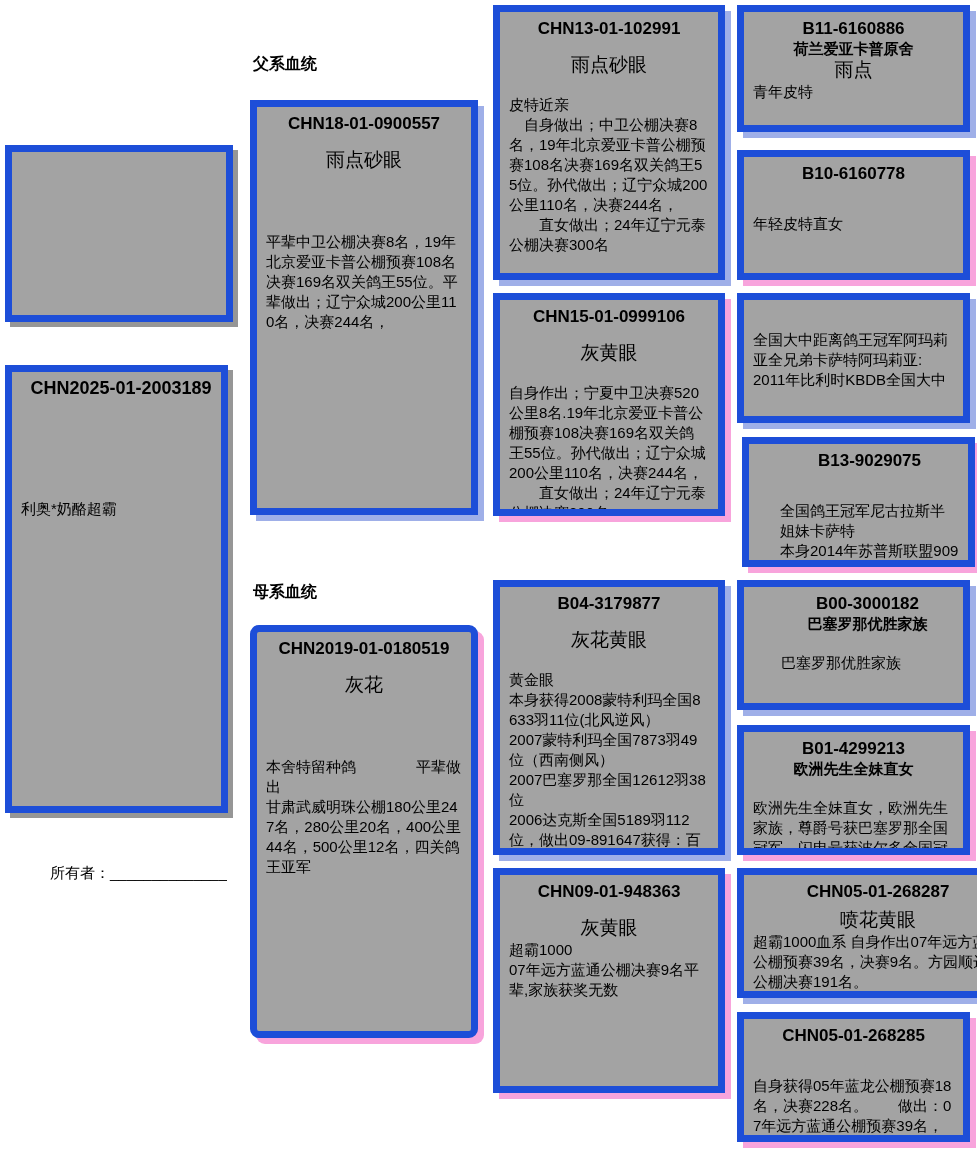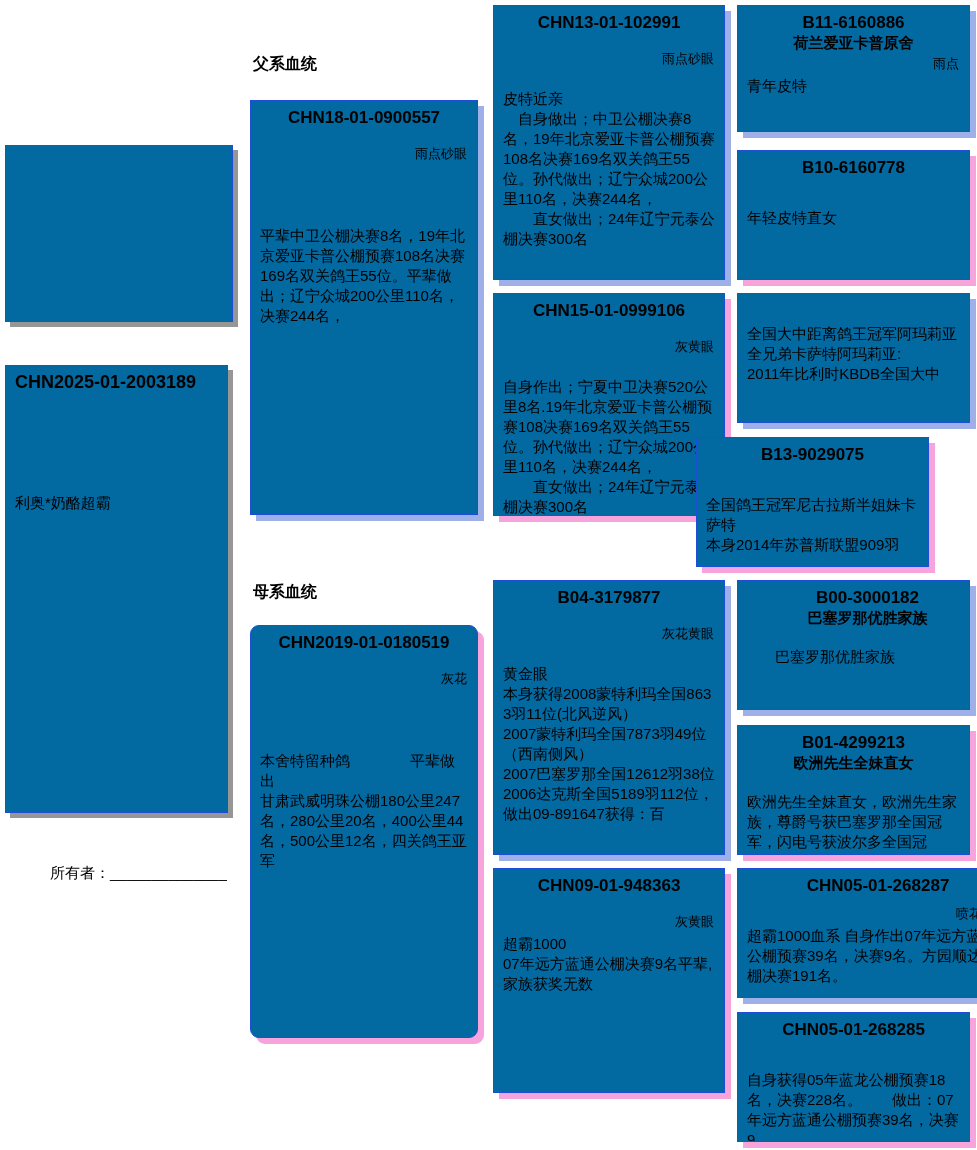--- a/index.html
+++ b/index.html
@@ -1,46 +1,46 @@
 <!DOCTYPE html>
 <html style="--paternal: #9fafe8; --maternal: #f8a4dc; --neutral: #969696;"><head>
 <meta charset="utf-8">
 <style>
   html,body{margin:0;padding:0;background:#fff;}
   #canvas{position:relative;width:977px;height:1150px;background:#ffffff;overflow:hidden;
           font-family:"Liberation Sans",sans-serif;color:#000;}
-  .box{position:absolute;background:#0369a1;border:1px solid #1d4ed8;box-sizing:border-box;overflow:hidden;}
+  .box{position:absolute;background:#a3a3a3;border:7px solid #1d4ed8;box-sizing:border-box;overflow:hidden;}
   .p-blue{box-shadow:6px 6px 0 0 var(--paternal,#9fafe8);}
   .p-pink{box-shadow:6px 6px 0 0 var(--maternal,#f8a4dc);}
   .p-gray{box-shadow:5px 5px 0 0 var(--neutral,#969696);}
   .title{font-weight:bold;font-size:17px;text-align:center;padding-top:6px;line-height:21px;}
   .subtitle{font-weight:bold;font-size:15px;text-align:center;line-height:19px;}
-  .main-title{text-align:left;padding-left:9px;font-size:18px;}
-  .pair{display:flex;justify-content:flex-end;padding:0 10px;margin-top:16px;font-size:13px;line-height:20px;}
+  .main-title{text-align:center;padding-left:9px;font-size:18px;}
+  .pair{display:flex;justify-content:center;padding:0 10px;margin-top:16px;font-size:19px;line-height:20px;}
   .body{padding:0 9px;font-size:15px;line-height:20px;white-space:pre-wrap;word-break:break-all;}
   .gap-0{margin-top:2px;}
   .gap-md{margin-top:20px;}
   .gap-lg{margin-top:30px;}
   .gap-xl{margin-top:62px;}
   .pin{position:absolute;left:-22px;top:-3px;}
   .blood-label{position:absolute;font-weight:bold;font-size:16px;}
   .owner{position:absolute;left:50px;top:864px;font-size:15px;}
   
   .bx-photo{left:5px;top:145px;width:228px;height:177px;}
   .bx-main{left:5px;top:365px;width:223px;height:448px;}
   .bx-chn18{left:250px;top:100px;width:228px;height:415px;}
   .bx-chn19{left:250px;top:625px;width:228px;height:413px;border-radius:9px;}
   .bx-chn13{left:493px;top:5px;width:232px;height:275px;}
   .bx-chn15{left:493px;top:293px;width:232px;height:223px;}
   .bx-b04{left:493px;top:580px;width:232px;height:275px;}
   .bx-chn09{left:493px;top:868px;width:232px;height:225px;}
   .bx-b11a{left:737px;top:5px;width:233px;height:127px;}
   .bx-b10{left:737px;top:150px;width:233px;height:130px;}
   .bx-b11b{left:737px;top:293px;width:233px;height:130px;}
-  .bx-b13{left:696px;top:437px;width:233px;height:130px;}
+  .bx-b13{left:742px;top:437px;width:233px;height:130px;padding-left:22px;}
   .bx-b00{left:737px;top:580px;width:233px;height:130px;padding-left:28px;}
   .bx-b01{left:737px;top:725px;width:233px;height:130px;}
   .bx-c287{left:737px;top:868px;width:282px;height:130px;}
   .bx-c285{left:737px;top:1012px;width:233px;height:130px;}
   .lbl-pat{left:253px;top:54px;}
   .lbl-mat{left:253px;top:582px;}
   .main-name{margin-top:100px;}
 </style>
 </head>
 <body>

